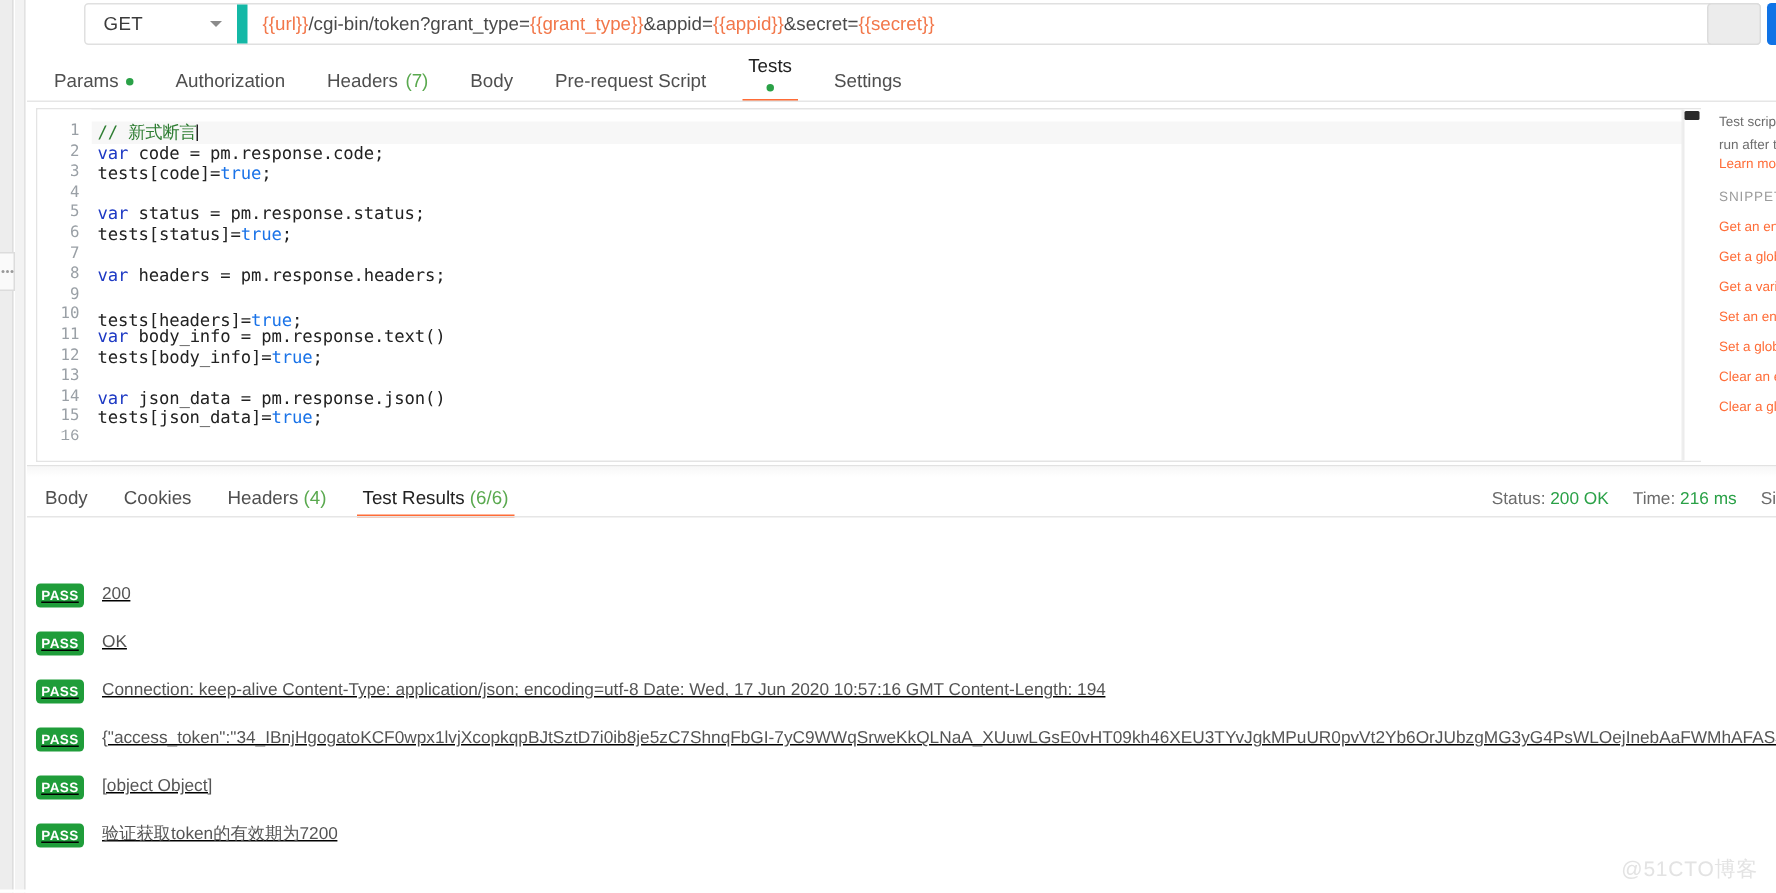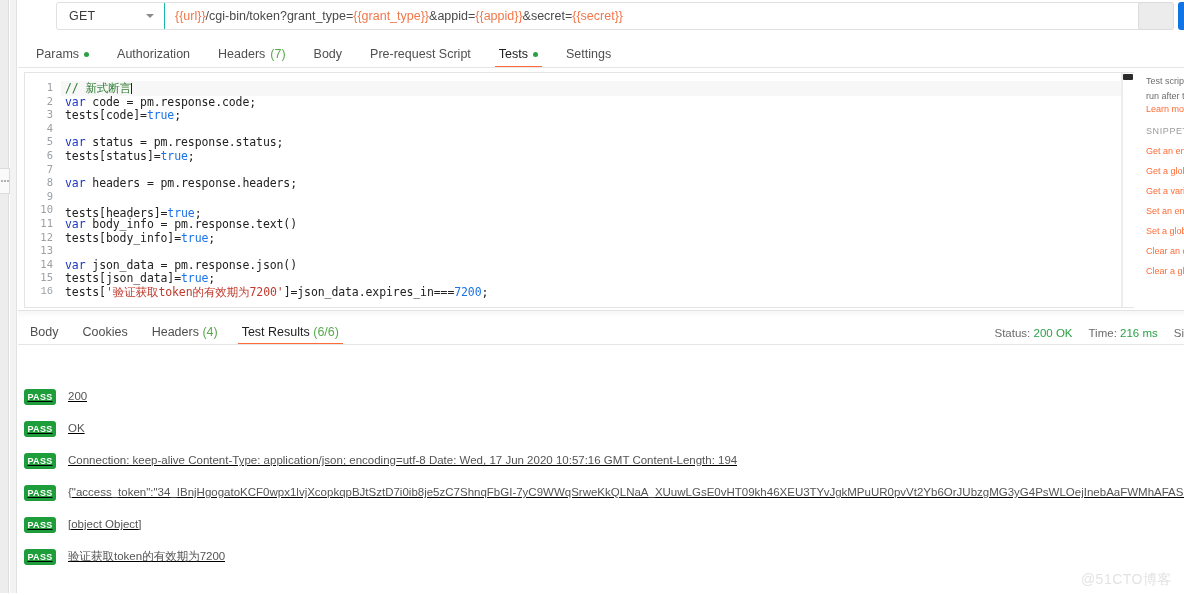--- a/index.html
+++ b/index.html
@@ -14,32 +14,32 @@
   
   .rail-a { position:absolute; left:0; top:0; width:9px; height:595px; background:#ededed; border-right:1px solid #dedede; }
   .rail-b { position:absolute; left:10px; top:0; width:7px; height:595px; background:#f3f3f3; border-right:1px solid #e2e2e2; }
   .rail-handle { position:absolute; left:0px; top:168px; width:10px; height:26px; background:#fafafa; border-top:1px solid #dcdcdc; border-bottom:1px solid #dcdcdc; border-right:1px solid #dcdcdc; display:flex; align-items:center; justify-content:center; }
   .rail-dots { display:flex; gap:1px; }
   .rail-dots i { width:2px; height:2px; background:#9a9a9a; border-radius:50%; display:block; }
 
   
   .urlbar-wrap { position:absolute; left:18px; top:0; right:0; height:36px; background:#fff; }
   .urlbar { position:absolute; left:38px; top:2px; width:1118px; height:28px; border:1px solid #e0e0e0; border-radius:3px; display:flex; align-items:stretch; background:#fff; }
-  .method-sel { width:108px; display:flex; align-items:center; justify-content:space-between; padding:0 10px 0 12px; border-right:1px solid #14b8a6; cursor:pointer; }
+  .method-sel { width:108px; display:flex; align-items:center; justify-content:space-between; padding:0 10px 0 12px; border-right:7px solid #14b8a6; cursor:pointer; }
   .method-sel .mlabel { font-size:12.5px; color:#3b3b3b; letter-spacing:.2px; }
   .caret { width:0; height:0; border-left:4px solid transparent; border-right:4px solid transparent; border-top:4px solid #8b8b8b; }
   .url-input { flex:1; display:flex; align-items:center; padding:0 10px; font-size:12.5px; color:#4a4a4a; white-space:nowrap; overflow:hidden; }
   .url-input .v { color:#f2774a; }
   .send-btn { position:absolute; left:1160px; top:2px; width:34px; height:28px; background:#1073e6; border-radius:3px; }
   .send-ghost { position:absolute; left:1120px; top:2px; width:36px; height:28px; background:#ececec; border:1px solid #dcdcdc; border-radius:3px; }
 
   
   .req-tabs { position:absolute; left:18px; top:40px; right:0; height:28px; display:flex; align-items:flex-end; padding-left:4px; }
   .req-tab { position:relative; padding:0 14px 7px 14px; font-size:12.5px; color:#4f4f4f; cursor:pointer; display:flex; align-items:center; gap:5px; white-space:nowrap; }
-  .req-tab.active { color:#212121; }
+  .req-tab.active { color:#212121;flex-direction:column; }
   .req-tab.active:after { content:""; position:absolute; left:10px; right:10px; bottom:0; height:2px; background:#ff6c37; }
   .dot { width:5px; height:5px; border-radius:50%; background:#2aa147; display:inline-block; }
   .cnt { color:#5aa94f; }
   .tabs-rule { position:absolute; left:18px; top:67px; right:0; height:1px; background:#e6e6e6; }
 
   
   .editor { position:absolute; left:24px; top:72px; width:1110px; height:236px; background:#fff; border:1px solid #e4e4e4; border-right:none; }
   .gutter { position:absolute; left:0; top:0; width:36px; height:100%; background:#fff; }
   .code-area { position:absolute; left:36px; top:0; right:0; height:100%; overflow:hidden; }
   .ln { position:absolute; right:8px; font-family:"DejaVu Sans Mono","Liberation Mono",monospace; font-size:10.5px; color:#9aa0a6; }
@@ -175,21 +175,20 @@
         <div class="cl" style="top: 76px;">tests[status]=<span class="k-bool">true</span>;</div>
         <div class="cl" style="top: 89.6px;"></div>
         <div class="cl" style="top: 103.2px;"><span class="k-kw">var</span> headers = pm.response.headers;</div>
         <div class="cl" style="top: 116.8px; margin-top: 16px;">tests[headers]=<span class="k-bool">true</span>;</div>
         <div class="cl" style="top: 130.4px;"></div>
         <div class="cl" style="top: 144px;"><span class="k-kw">var</span> body_info = pm.response.text()</div>
         <div class="cl" style="top: 157.6px;">tests[body_info]=<span class="k-bool">true</span>;</div>
         <div class="cl" style="top: 171.2px;"></div>
         <div class="cl" style="top: 184.8px;"><span class="k-kw">var</span> json_data = pm.response.json()</div>
         <div class="cl" style="top: 198.4px;">tests[json_data]=<span class="k-bool">true</span>;</div>
-        <div class="cl" style="top: 212px;">tests[<span class="k-str"><span class="k-str">'验证获取token的有效期为7200'</span></span>]=json_data.expires_in===<span class="k-num">7200</span>;</div>
       </div>
     <div class="ed-line-v"></div>
     <div class="ed-scroll-v">
       <div class="ed-scroll-thumb"></div>
     </div>
   </div>
 
   <div class="snip">
     <div class="snip-desc">Test script</div>
     <div class="snip-desc">run after t</div>

